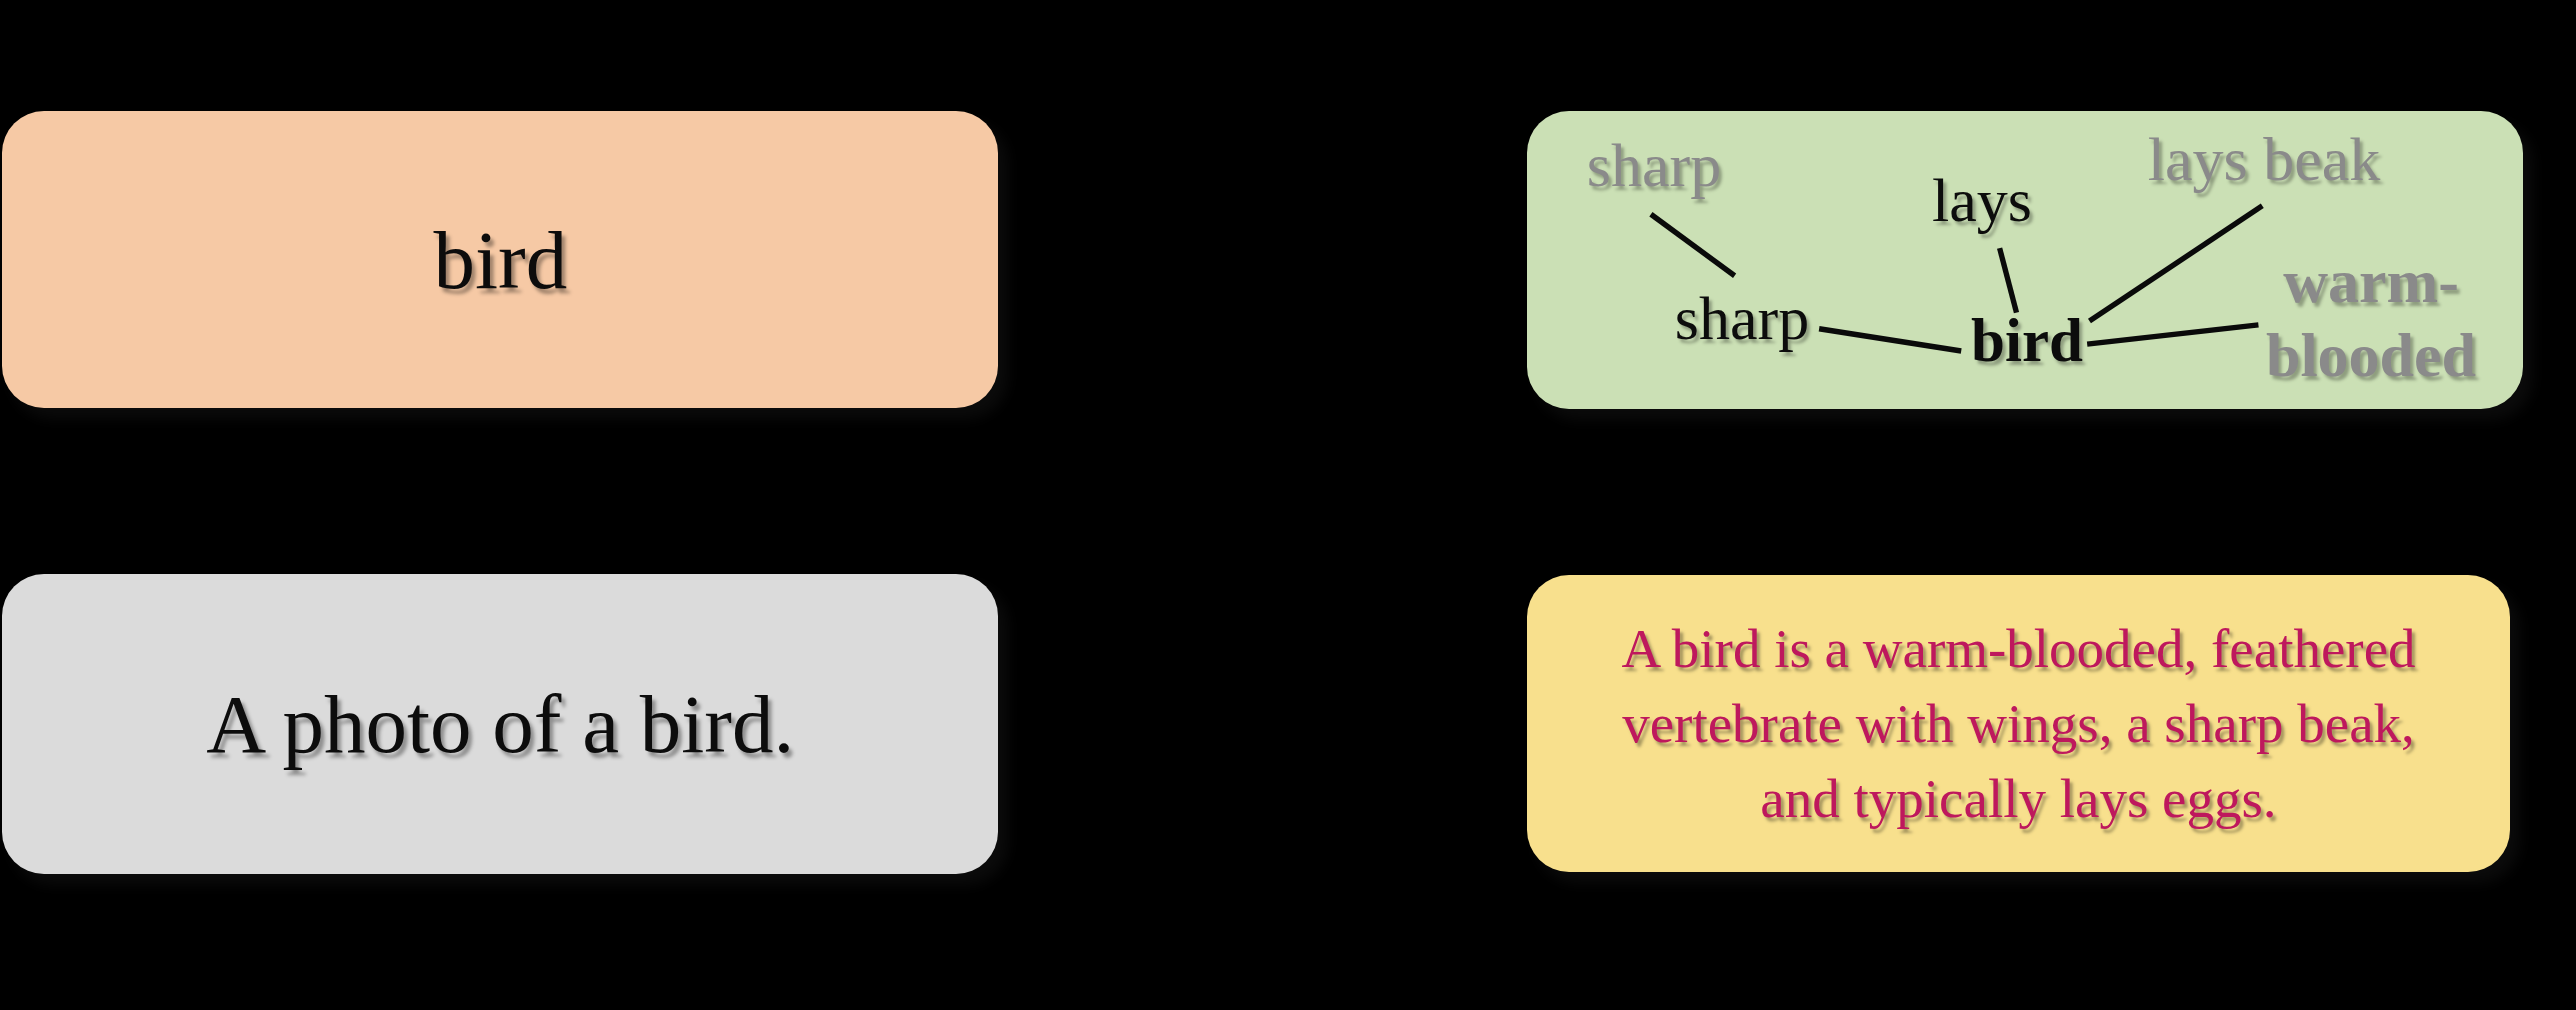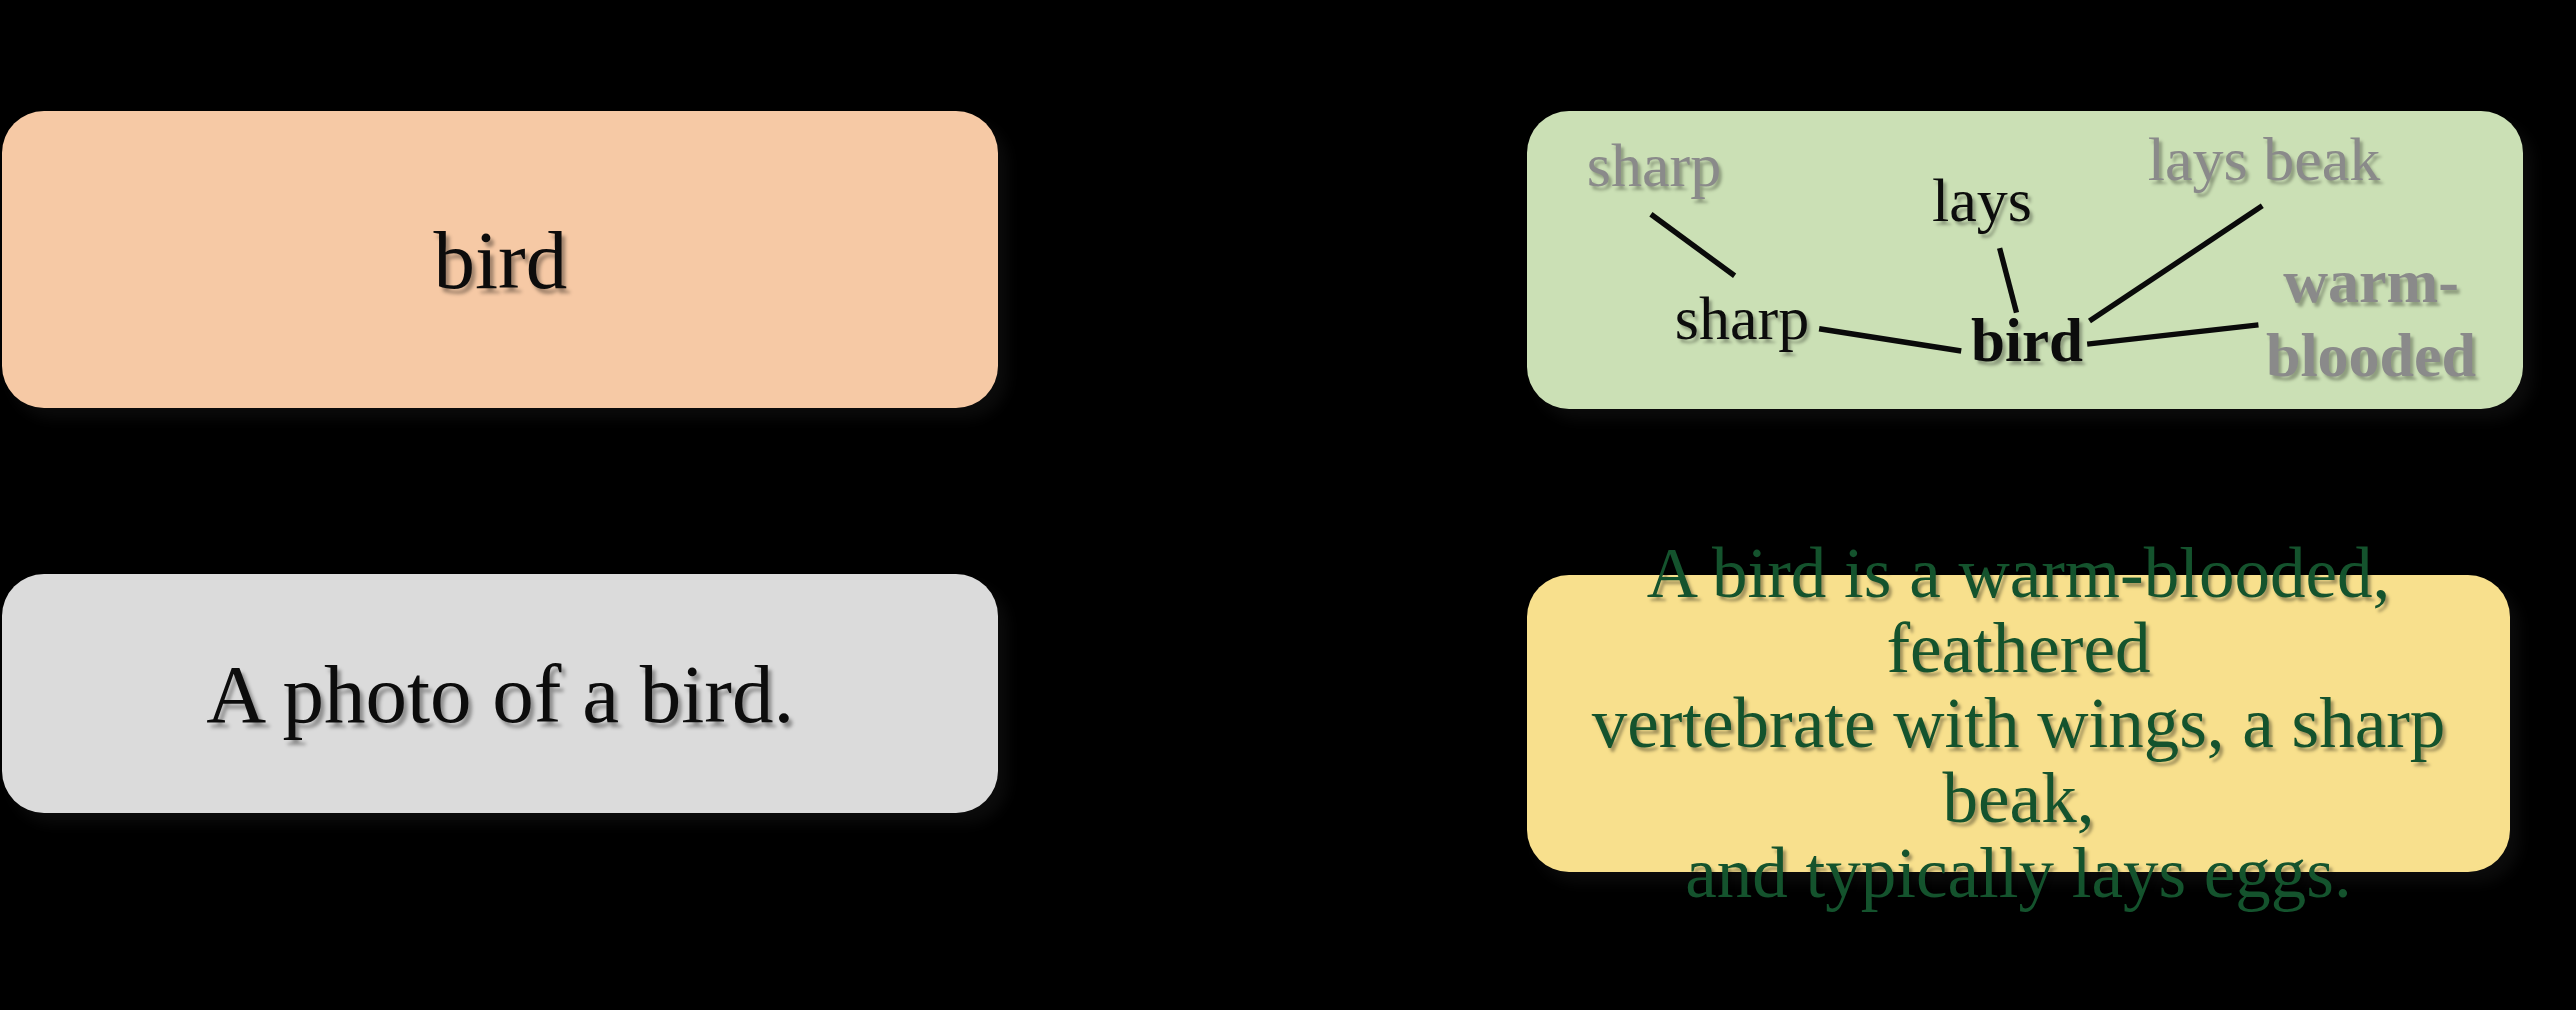--- a/index.html
+++ b/index.html
@@ -18,33 +18,33 @@
   .box {
     position: absolute;
     border-radius: 42px;
     display: flex;
     align-items: center;
     justify-content: center;
     box-shadow: 9.2px 10.8px 14px rgba(20,20,20,0.55);
   }
   .box-peach  { left: 2.3px;    top: 111px; width: 996px; height: 297px; background: #F6C9A5; }
   .box-green  { left: 1527px; top: 111px; width: 996px; height: 298px; background: #CBE0B5; }
-  .box-gray   { left: 2.3px;    top: 574px; width: 996px; height: 239px; background: #DBDBDB; }
+  .box-gray   { left: 2.3px;    top: 574px; width: 996px; height: 300px; background: #DBDBDB; }
   .box-yellow { left: 1527px; top: 575px; width: 983px; height: 297px; background: #F8E08D; }
 
   .big-label {
     font-size: 83px;
     color: #0c0c0c;
     text-shadow: 3.8px 4.6px 3.8px rgba(0,0,0,0.35);
     white-space: nowrap;
   }
   .desc-text {
-    font-size: 71px;
+    font-size: 55px;
     line-height: 75px;
-    color: #14532d;
+    color: #be185d;
     text-align: center;
     white-space: pre-line;
     text-shadow: 3.1px 3.8px 3.1px rgba(0,0,0,0.35);
   }
   .graph-title {
     position: absolute;
     left: 2024px;
     top: 29px;
     transform: translateX(-50%);
     font-size: 61px;

